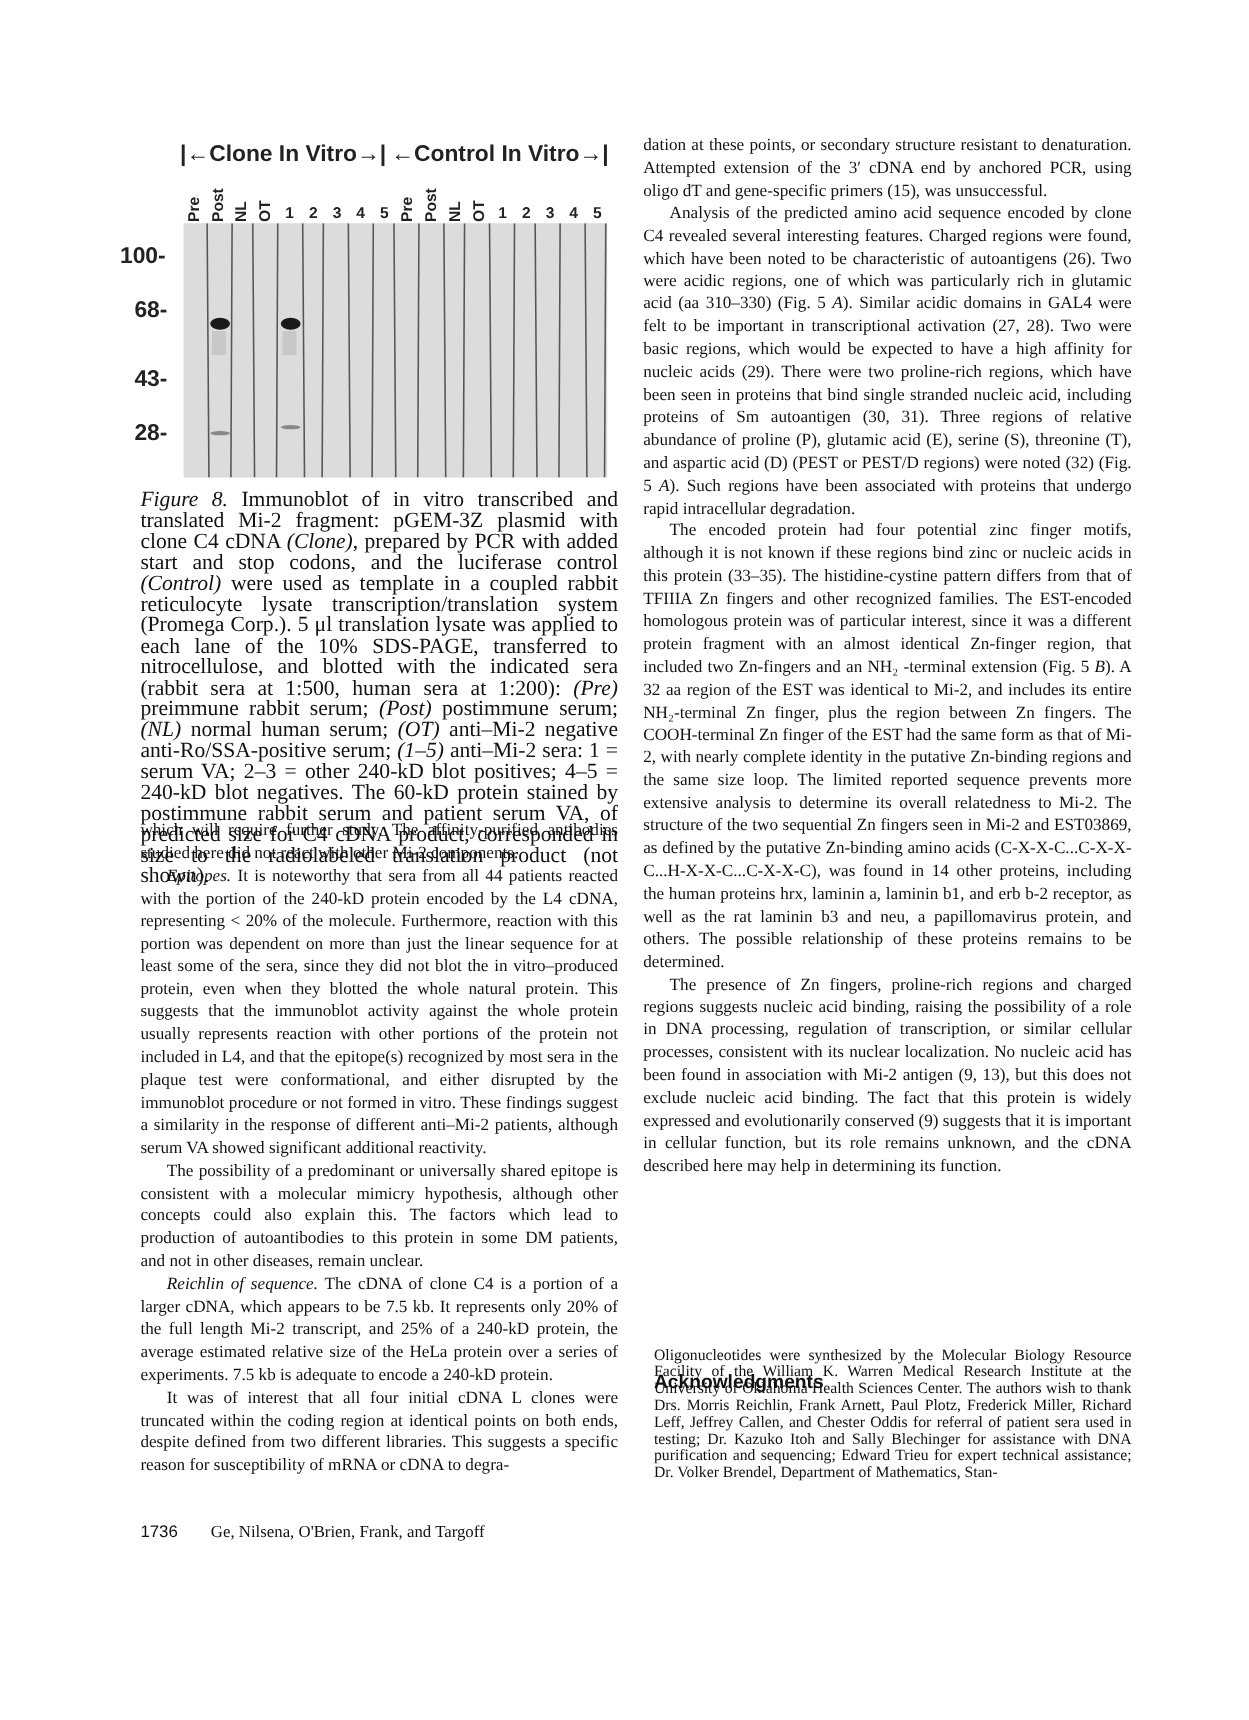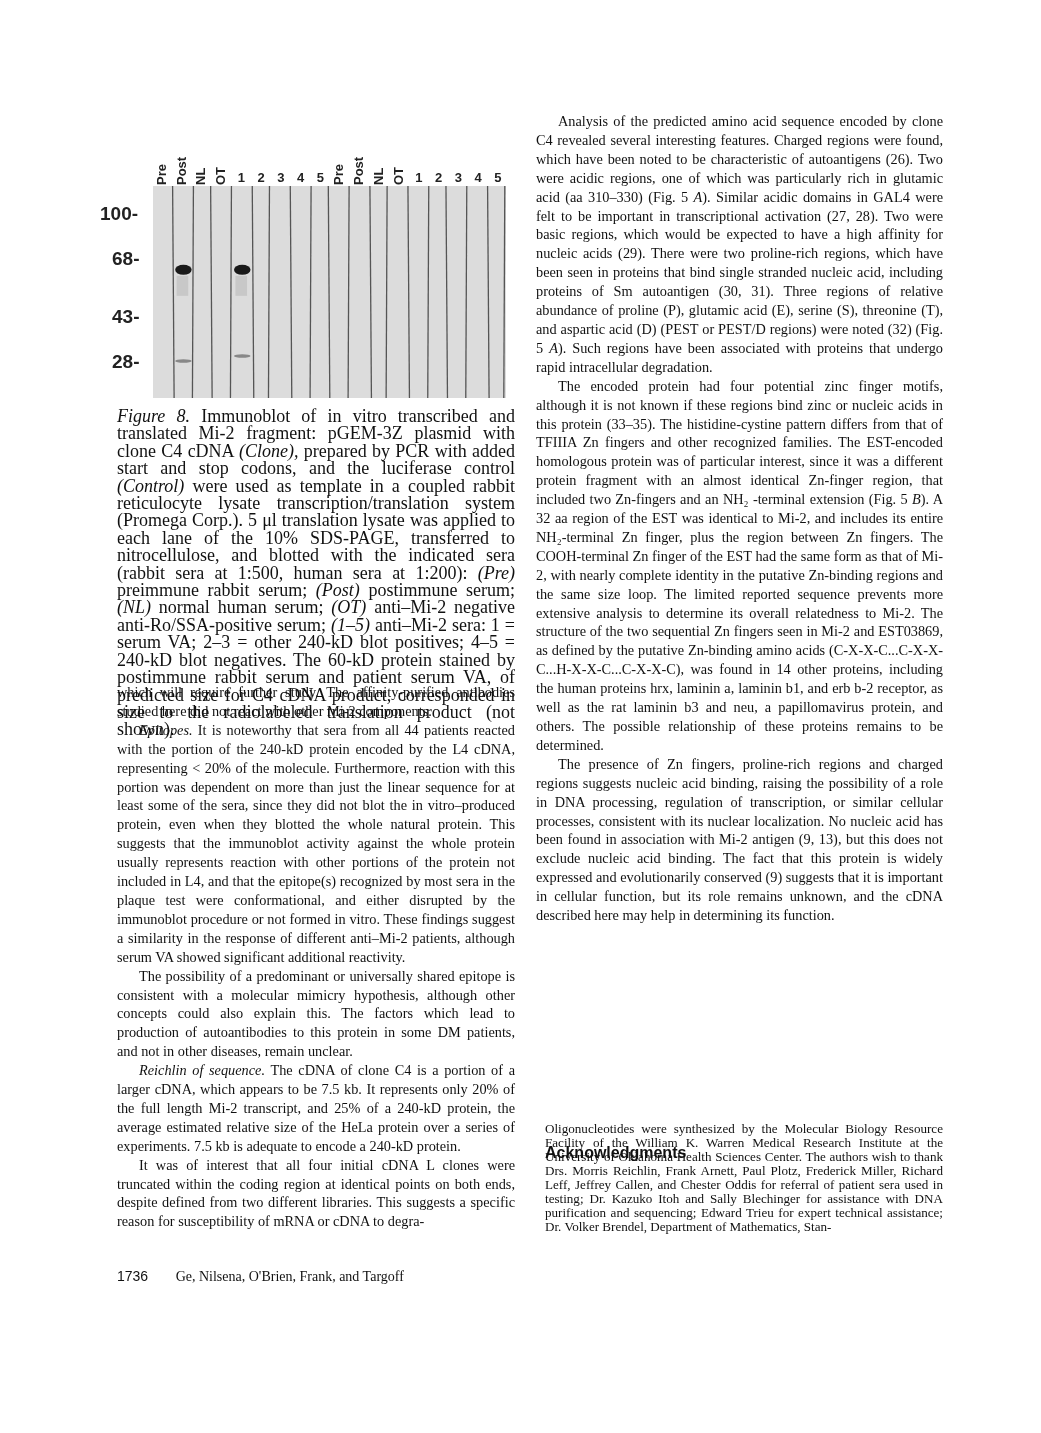--- a/index.html
+++ b/index.html
@@ -26,20 +26,24 @@
   .footer { position:absolute; left:117px; top:1268px; font-size:14px; white-space:nowrap; }
   .footer .pg { font-family:"Liberation Sans", sans-serif; font-weight:normal; margin-right:24px;text-align:center; }
   .footer .auth { }
   .ack-h { position:absolute; left:545px; top:1144px; font-family:"Liberation Sans", sans-serif; font-weight:bold; font-size:16px; }
   .ack { position:absolute; left:545px; top:1122px; width:398px; font-size:13.1px; line-height:14px; text-align:justify; }
 </style>
 </head>
 <body>
 
 <div class="fig">
+  <div class="fig-header">
+    <span style="left:0">|←Clone In Vitro→|</span>
+    <span style="left:176px">←Control In Vitro→|</span>
+  </div>
   <div class="lanes" id="lanes">
       <span class="lane-label rot" style="left: 15.8611px; bottom: 0px;">Pre</span>
       <span class="lane-label rot" style="left: 35.5833px; bottom: 0px;">Post</span>
       <span class="lane-label rot" style="left: 55.3056px; bottom: 0px;">NL</span>
       <span class="lane-label rot" style="left: 75.0278px; bottom: 0px;">OT</span>
       <span class="lane-label" style="left: 84.75px;">1</span>
       <span class="lane-label" style="left: 104.472px;">2</span>
       <span class="lane-label" style="left: 124.194px;">3</span>
       <span class="lane-label" style="left: 143.917px;">4</span>
       <span class="lane-label" style="left: 163.639px;">5</span>
@@ -93,20 +97,21 @@
 </div>
 
 <div class="col" id="left-col">
     <p><span>which will require further study. The affinity-purified antibodies studied here did not react with other Mi-2 components.</span></p>
     <p class="indent"><i>Epitopes.</i><span> It is noteworthy that sera from all 44 patients reacted with the portion of the 240-kD protein encoded by the L4 cDNA, representing &lt; 20% of the molecule. Furthermore, reaction with this portion was dependent on more than just the linear sequence for at least some of the sera, since they did not blot the in vitro–produced protein, even when they blotted the whole natural protein. This suggests that the immunoblot activity against the whole protein usually represents reaction with other portions of the protein not included in L4, and that the epitope(s) recognized by most sera in the plaque test were conformational, and either disrupted by the immunoblot procedure or not formed in vitro. These findings suggest a similarity in the response of different anti–Mi-2 patients, although serum VA showed significant additional reactivity.</span></p>
     <p class="indent"><span>The possibility of a predominant or universally shared epitope is consistent with a molecular mimicry hypothesis, although other concepts could also explain this. The factors which lead to production of autoantibodies to this protein in some DM patients, and not in other diseases, remain unclear.</span></p>
     <p class="indent"><i>Reichlin of sequence.</i><span> The cDNA of clone C4 is a portion of a larger cDNA, which appears to be 7.5 kb. It represents only 20% of the full length Mi-2 transcript, and 25% of a 240-kD protein, the average estimated relative size of the HeLa protein over a series of experiments. 7.5 kb is adequate to encode a 240-kD protein.</span></p>
     <p class="indent"><span>It was of interest that all four initial cDNA L clones were truncated within the coding region at identical points on both ends, despite defined from two different libraries. This suggests a specific reason for susceptibility of mRNA or cDNA to degra-</span></p>
   </div>
 <div class="col" id="right-col">
+    <p><span>dation at these points, or secondary structure resistant to denaturation. Attempted extension of the 3′ cDNA end by anchored PCR, using oligo dT and gene-specific primers (15), was unsuccessful.</span></p>
     <p class="indent"><span>Analysis of the predicted amino acid sequence encoded by clone C4 revealed several interesting features. Charged regions were found, which have been noted to be characteristic of autoantigens (26). Two were acidic regions, one of which was particularly rich in glutamic acid (aa 310–330) (Fig. 5 </span><i>A</i><span>). Similar acidic domains in GAL4 were felt to be important in transcriptional activation (27, 28). Two were basic regions, which would be expected to have a high affinity for nucleic acids (29). There were two proline-rich regions, which have been seen in proteins that bind single stranded nucleic acid, including proteins of Sm autoantigen (30, 31). Three regions of relative abundance of proline (P), glutamic acid (E), serine (S), threonine (T), and aspartic acid (D) (PEST or PEST/D regions) were noted (32) (Fig. 5 </span><i>A</i><span>). Such regions have been associated with proteins that undergo rapid intracellular degradation.</span></p>
     <p class="indent"><span>The encoded protein had four potential zinc finger motifs, although it is not known if these regions bind zinc or nucleic acids in this protein (33–35). The histidine-cystine pattern differs from that of TFIIIA Zn fingers and other recognized families. The EST-encoded homologous protein was of particular interest, since it was a different protein fragment with an almost identical Zn-finger region, that included two Zn-fingers and an NH₂ -terminal extension (Fig. 5 </span><i>B</i><span>). A 32 aa region of the EST was identical to Mi-2, and includes its entire NH₂-terminal Zn finger, plus the region between Zn fingers. The COOH-terminal Zn finger of the EST had the same form as that of Mi-2, with nearly complete identity in the putative Zn-binding regions and the same size loop. The limited reported sequence prevents more extensive analysis to determine its overall relatedness to Mi-2. The structure of the two sequential Zn fingers seen in Mi-2 and EST03869, as defined by the putative Zn-binding amino acids (C-X-X-C...C-X-X-C...H-X-X-C...C-X-X-C), was found in 14 other proteins, including the human proteins hrx, laminin a, laminin b1, and erb b-2 receptor, as well as the rat laminin b3 and neu, a papillomavirus protein, and others. The possible relationship of these proteins remains to be determined.</span></p>
     <p class="indent"><span>The presence of Zn fingers, proline-rich regions and charged regions suggests nucleic acid binding, raising the possibility of a role in DNA processing, regulation of transcription, or similar cellular processes, consistent with its nuclear localization. No nucleic acid has been found in association with Mi-2 antigen (9, 13), but this does not exclude nucleic acid binding. The fact that this protein is widely expressed and evolutionarily conserved (9) suggests that it is important in cellular function, but its role remains unknown, and the cDNA described here may help in determining its function.</span></p>
   </div>
 
 <div class="ack-h">Acknowledgments</div>
 <div class="ack">Oligonucleotides were synthesized by the Molecular Biology Resource Facility of the William K. Warren Medical Research Institute at the University of Oklahoma Health Sciences Center. The authors wish to thank Drs. Morris Reichlin, Frank Arnett, Paul Plotz, Frederick Miller, Richard Leff, Jeffrey Callen, and Chester Oddis for referral of patient sera used in testing; Dr. Kazuko Itoh and Sally Blechinger for assistance with DNA purification and sequencing; Edward Trieu for expert technical assistance; Dr. Volker Brendel, Department of Mathematics, Stan-</div>
 
 <div class="footer">
   <span class="pg">1736</span>

